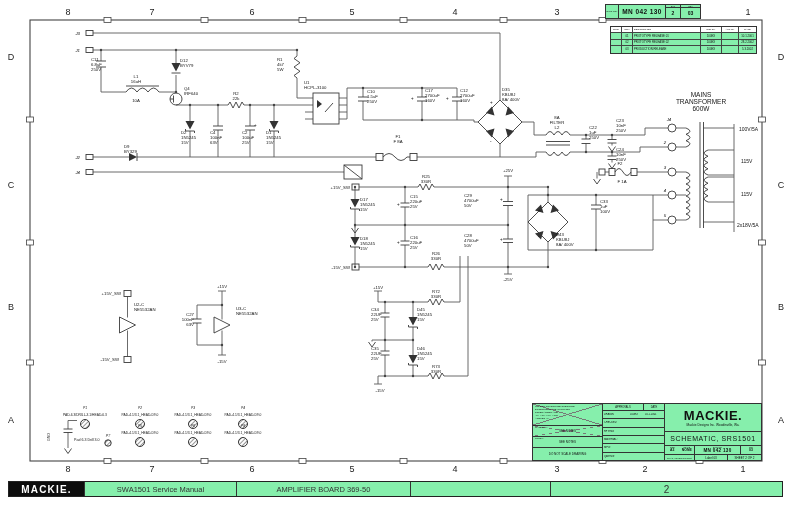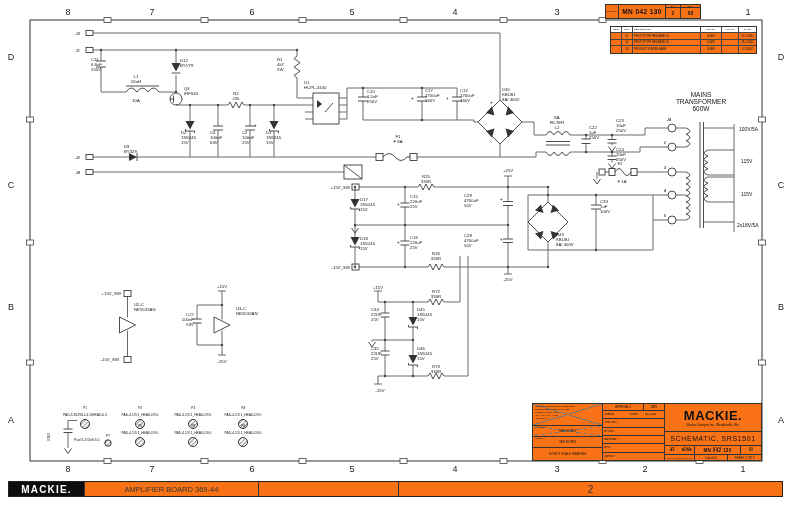--- a/index.html
+++ b/index.html
@@ -6,21 +6,21 @@
     font-family:"Liberation Sans",sans-serif;}
   #page{position:relative;width:793px;height:513px;background:#fff;}
   #schem{position:absolute;left:0;top:0;z-index:1;}
   #schem text{fill:#151515;font-family:"Liberation Sans",sans-serif;}
   .w{stroke:#5a5a5a;stroke-width:.9;fill:none;}
   .s{stroke:#3a3a3a;stroke-width:.9;fill:none;}
   .f{fill:#333;stroke:none;}
   .dot{fill:#444;}
   .tk{fill:#fff;stroke:#444;stroke-width:.8;}
   .zl{position:absolute;z-index:3;font-size:9px;color:#222;transform:translate(-50%,-50%);}
-  .ov{position:absolute;z-index:2;background:#f97316;color:#111;box-sizing:border-box;}
+  .ov{position:absolute;z-index:2;background:#86efac;color:#111;box-sizing:border-box;}
   .ov *{box-sizing:border-box;}
   
   .dwgstrip{left:605px;top:4px;width:96px;height:15px;border:1.2px solid #333;display:flex;}
   .dwgstrip>div{border-right:1px solid #333;display:flex;flex-direction:column;justify-content:center;align-items:center;overflow:hidden;}
   .dwgstrip>div:last-child{border-right:none;}
   .ds-lab{width:13px;font-size:2.4px;}
   .ds-no{width:47px;font-size:6.5px;font-weight:bold;letter-spacing:.4px;}
   .ds-sm{width:15px;}
   .ds-sm2{flex:1;}
   .ds-h{font-size:2.2px;border-bottom:.5px solid #333;width:100%;text-align:center;}
@@ -584,18 +584,19 @@
           <span class="note2">Din A3, 420x297 mm Sheet</span>
           <span class="lbl2">Label 03</span>
           <span class="sht2">SHEET 2 OF 2</span>
         </div>
       </div>
     </div>
   </div>
 
   <div class="ov footer">
     <div class="ft-logo">MACKIE.</div>
-    <div class="ft-board">AMPLIFIER BOARD 369-44</div>
+    <div class="ft-man">SWA1501 Service Manual</div>
+    <div class="ft-board">AMPLIFIER BOARD 369-50</div>
     <div class="ft-blank"></div>
     <div class="ft-page">2</div>
   </div>
 
 </div>
 
 </body></html>

